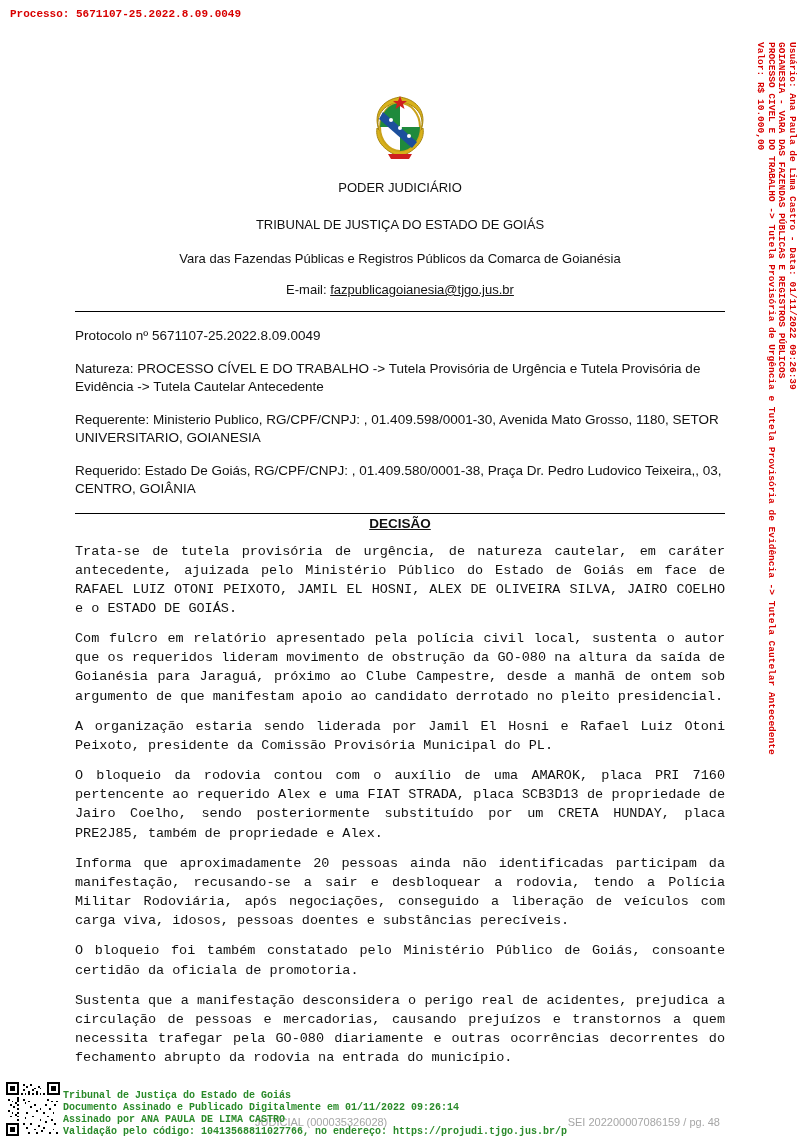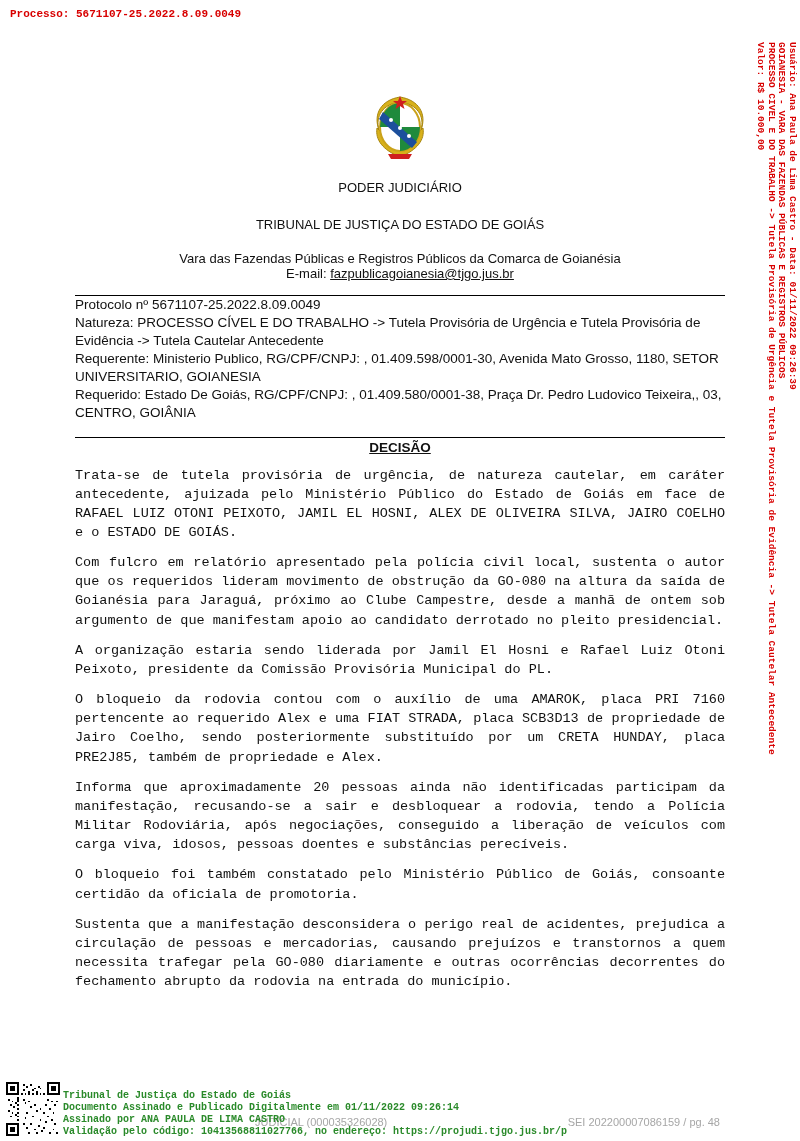--- a/index.html
+++ b/index.html
@@ -31,29 +31,29 @@
 
   
   .doc { padding:82px 75px 0 75px; }
 
   .logo-wrap { text-align:center; margin:12px 0 10px 0; }
 
   .center-line { text-align:center; font-size:13px; }
   .h-poder    { margin-top:16px; }
   .h-court    { margin-top:22px; }
   .h-division { margin-top:19px; }
-  .h-email    { }
+  .h-email    { margin-top:16px; }
   .email-link { color:#111; text-decoration:underline; cursor:pointer; }
 
   hr.rule {
     border:0; border-top:1px solid #000;
     margin:14px 0 0 0;
   }
 
-  .case-block { font-size:13.5px; line-height:1.34; }
+  .case-block { margin-top:15px; font-size:13.5px; line-height:1.34; }
 
   .decision-rule { margin-top:17px; }
   .decision-title {
     text-align:center;
     font-size:13.5px; font-weight:bold;
     text-decoration:underline;
     margin-top:2px;
   }
 
   .body-text { margin-top:10px;font-family:Liberation Mono, monospace; }

